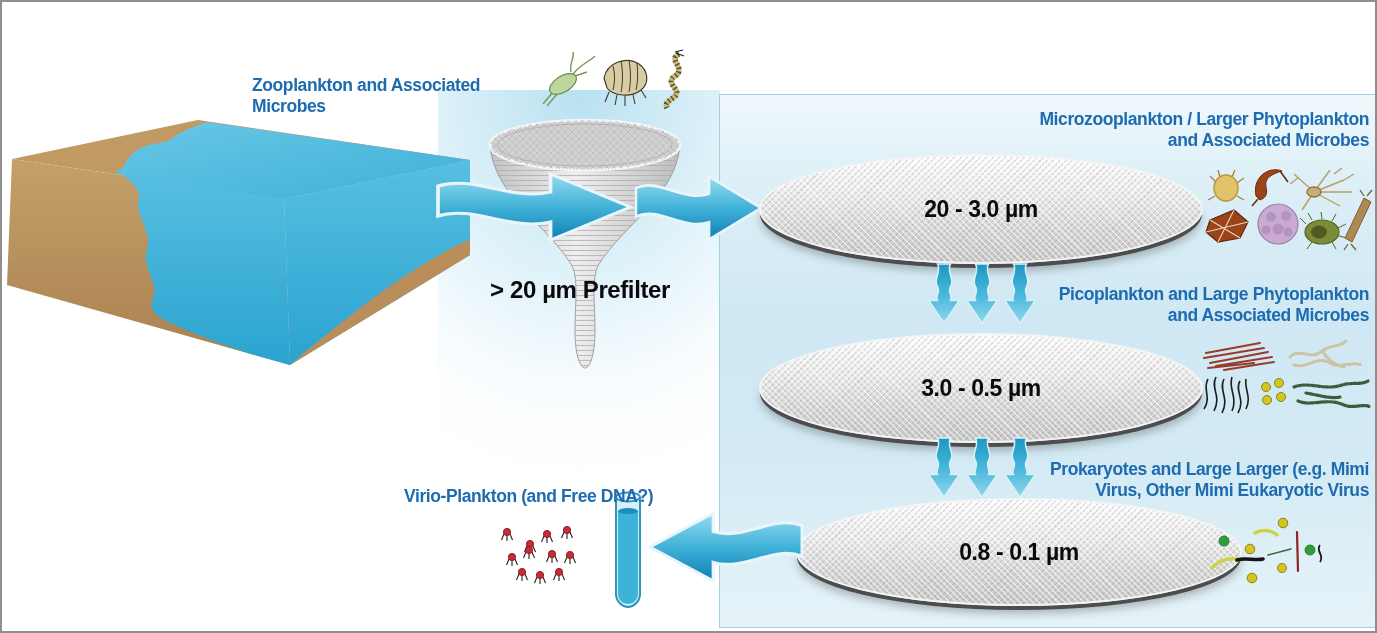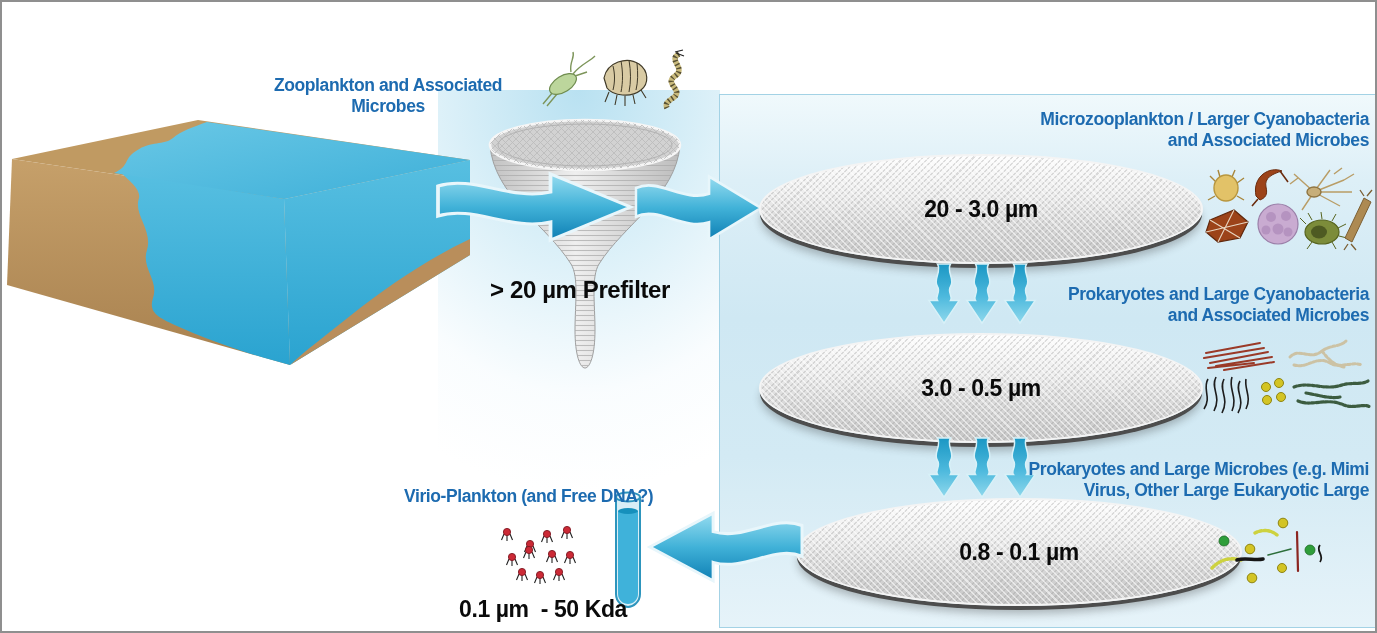--- a/index.html
+++ b/index.html
@@ -34,21 +34,21 @@
     background:
       repeating-linear-gradient(45deg, rgba(255,255,255,.55) 0 1.5px, rgba(255,255,255,0) 1.5px 4.5px),
       repeating-linear-gradient(-45deg, rgba(150,150,150,.30) 0 1.5px, rgba(255,255,255,0) 1.5px 4.5px),
       linear-gradient(180deg,#fdfdfd 0%, #ececec 38%, #d6d6d6 68%, #c7c7c7 100%);
     box-shadow: 0 5px 0 -1px #4d4d4d, 0 10px 9px -2px rgba(40,40,40,.30);
     display:flex; align-items:center; justify-content:center;text-align:center;
   }
   .disc .black-label { font-size:23px; }
   .prefilter-label { font-size:24px; width:232px; text-align:center; }
   .kda-label { font-size:23px; white-space:pre; }
-  .zoo-label { width:272px; text-align:center; }
+  .zoo-label { width:272px; text-align:left; }
   svg { display:block; overflow:visible; }
 </style>
 </head>
 <body>
 
 <div class="stage">
 
   <svg width="0" height="0" class="abs" aria-hidden="true">
     <defs>
       <linearGradient id="gArrowH" x1="0" y1="0" x2="0" y2="1">
@@ -137,21 +137,21 @@
   <svg class="abs" style="left:436px;top:163px" width="200" height="84" viewBox="0 0 160 84" preserveAspectRatio="none">
     <use href="#pArrowR" fill="url(#gArrowH)" stroke="#e8f6fb" stroke-width="3"></use>
   </svg>
   <svg class="abs" style="left:634px;top:166px" width="130" height="80" viewBox="0 0 160 84" preserveAspectRatio="none">
     <use href="#pArrowR" fill="url(#gArrowH)" stroke="#e8f6fb" stroke-width="3"></use>
   </svg>
 
   <div class="abs black-label prefilter-label" style="left:462px;top:274px">&gt; 20 µm Prefilter</div>
 
   <div class="abs heading" style="left:1000px;top:107px">
-    <div>Microzooplankton / Larger Cyanobacteria</div>
+    <div>Microzooplankton / Larger Phytoplankton</div>
     <div>and Associated Microbes</div>
   </div>
   <div class="abs disc" style="left:757px;top:152px">
     <span class="black-label">20 - 3.0 µm</span>
   </div>
   <svg class="abs" style="left:1192px;top:160px" width="180" height="95" viewBox="0 0 180 95">
     <g>
       <path d="M22 20 L16 14 M26 15 L24 8 M38 15 L41 8 M43 21 L50 16 M21 34 L14 38 M43 34 L50 38" stroke="#a8863a" stroke-width="1.4"></path>
       <ellipse cx="32" cy="26" rx="12" ry="13" fill="#e2c268" stroke="#b8963e" stroke-width="1.4"></ellipse>
     </g>
@@ -190,21 +190,21 @@
       <use href="#pArrowDown" fill="url(#gArrowD)" stroke="#d8f1f8" stroke-width="1.6"></use>
     </svg>
   <svg class="abs" style="left:964px;top:261px" width="32" height="62" viewBox="0 0 34 66" preserveAspectRatio="none">
       <use href="#pArrowDown" fill="url(#gArrowD)" stroke="#d8f1f8" stroke-width="1.6"></use>
     </svg>
   <svg class="abs" style="left:1002px;top:261px" width="32" height="62" viewBox="0 0 34 66" preserveAspectRatio="none">
       <use href="#pArrowDown" fill="url(#gArrowD)" stroke="#d8f1f8" stroke-width="1.6"></use>
     </svg>
 
   <div class="abs heading" style="left:1000px;top:282px">
-    <div>Prokaryotes and Large Cyanobacteria</div>
+    <div>Picoplankton and Large Phytoplankton</div>
     <div>and Associated Microbes</div>
   </div>
   <div class="abs disc" style="left:757px;top:331px">
     <span class="black-label">3.0 - 0.5 µm</span>
   </div>
   <svg class="abs" style="left:1192px;top:333px" width="180" height="85" viewBox="0 0 180 85">
     <g stroke="#9a3a28" stroke-width="2" stroke-linecap="round">
       <path d="M12 18 L66 8 M10 23 L70 13 M16 28 L74 17 M22 31 L78 22 M14 33 L60 28 M30 35 L80 27"></path>
     </g>
     <g stroke="#ccc2a4" stroke-width="3" fill="none" stroke-dasharray="3 2" stroke-linecap="round">
@@ -232,22 +232,22 @@
       <use href="#pArrowDown" fill="url(#gArrowD)" stroke="#d8f1f8" stroke-width="1.6"></use>
     </svg>
   <svg class="abs" style="left:964px;top:435px" width="32" height="62" viewBox="0 0 34 66" preserveAspectRatio="none">
       <use href="#pArrowDown" fill="url(#gArrowD)" stroke="#d8f1f8" stroke-width="1.6"></use>
     </svg>
   <svg class="abs" style="left:1002px;top:435px" width="32" height="62" viewBox="0 0 34 66" preserveAspectRatio="none">
       <use href="#pArrowDown" fill="url(#gArrowD)" stroke="#d8f1f8" stroke-width="1.6"></use>
     </svg>
 
   <div class="abs heading" style="left:1000px;top:457px">
-    <div>Prokaryotes and Large Microbes (e.g. Mimi</div>
-    <div>Virus, Other Large Eukaryotic Large</div>
+    <div>Prokaryotes and Large Larger (e.g. Mimi</div>
+    <div>Virus, Other Mimi Eukaryotic Virus</div>
   </div>
   <div class="abs disc" style="left:794px;top:496px;width:442px;height:104px">
     <span class="black-label">0.8 - 0.1 µm</span>
   </div>
   <svg class="abs" style="left:1205px;top:503px" width="165" height="85" viewBox="0 0 165 85">
     <g>
       <circle cx="17" cy="36" r="5" fill="#2f9e3a" stroke="#1c6b24" stroke-width="0.8"></circle>
       <circle cx="103" cy="45" r="5" fill="#2f9e3a" stroke="#1c6b24" stroke-width="0.8"></circle>
     </g>
     <g stroke="#8e8411" stroke-width="1">
@@ -290,15 +290,14 @@
       <use href="#gPhage" x="77" y="16"></use>
     <use href="#gPhage" x="22" y="43"></use>
       <use href="#gPhage" x="39" y="36"></use>
     <use href="#gPhage" x="62" y="40"></use>
       <use href="#gPhage" x="80" y="41"></use>
     <use href="#gPhage" x="32" y="58"></use>
       <use href="#gPhage" x="50" y="61"></use>
     <use href="#gPhage" x="69" y="58"></use>
   </svg>
 
-  <div class="abs black-label kda-label" style="left:457px;top:594px">0.1 µm  - 50 Kda</div>
 
 </div>
 
 </body></html>

